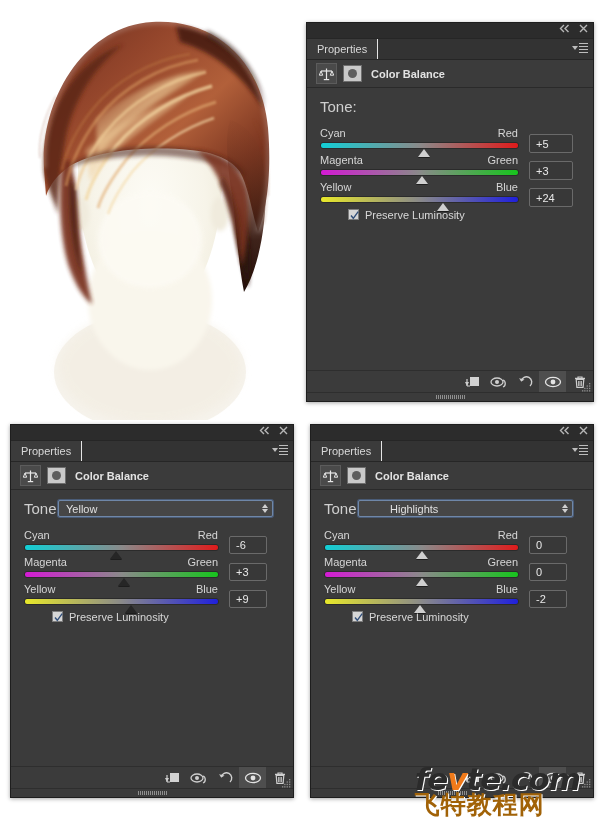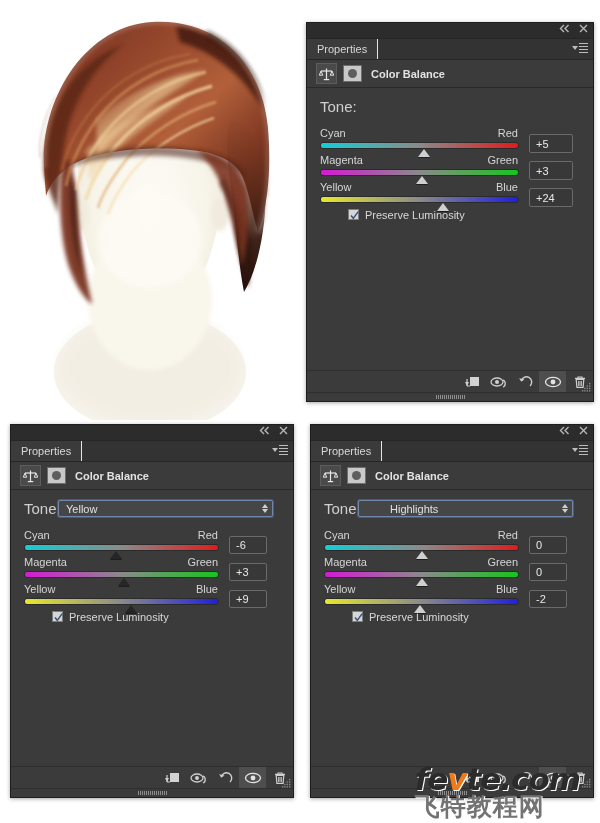--- a/index.html
+++ b/index.html
@@ -133,22 +133,22 @@
 
   
   .watermark{position:absolute;right:20px;bottom:4px;text-align:left;line-height:1;}
   .wm-top{
     font-family:"DejaVu Sans", sans-serif;font-weight:bold;font-style:italic;
     font-size:31px;color:#2b2b2b;letter-spacing:-1px;
     text-shadow:1px 1px 0 #ffffff;
   }
   .wm-top .dot-o{color:#f07a1a;}
   .wm-bot{
-    font-family:Liberation Sans, sans-serif;font-weight:bold;font-size:25px;
-    color:#737373;letter-spacing:1px;margin-top:-1px;text-shadow:1px 1px 0 #ffffff;
+    font-family:Liberation Mono, monospace;font-weight:bold;font-size:25px;
+    color:#a16207;letter-spacing:1px;margin-top:-1px;text-shadow:1px 1px 0 #ffffff;
   }
 </style>
 </head>
 <body>
 
 <div class="artwork">
   <div class="art-canvas">
     <svg viewBox="0 0 300 420" xmlns="http://www.w3.org/2000/svg">
       <defs>
         <radialGradient id="faceG" cx="50%" cy="55%" r="62%">

